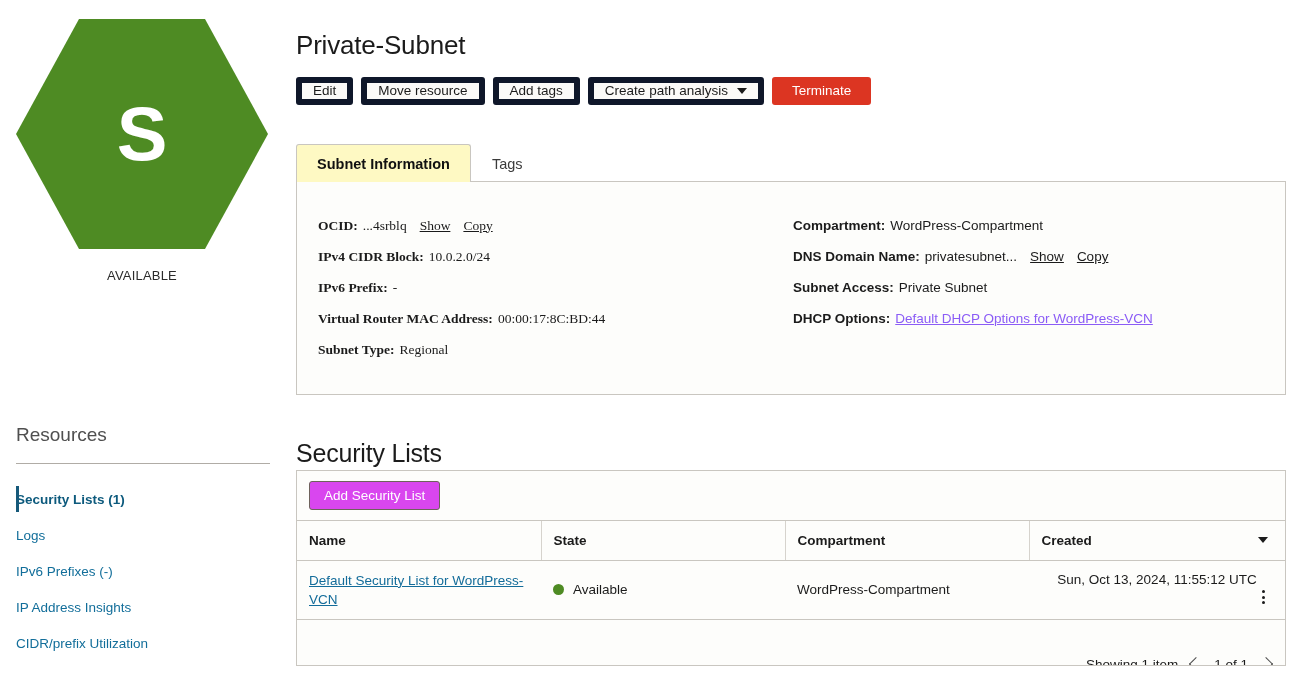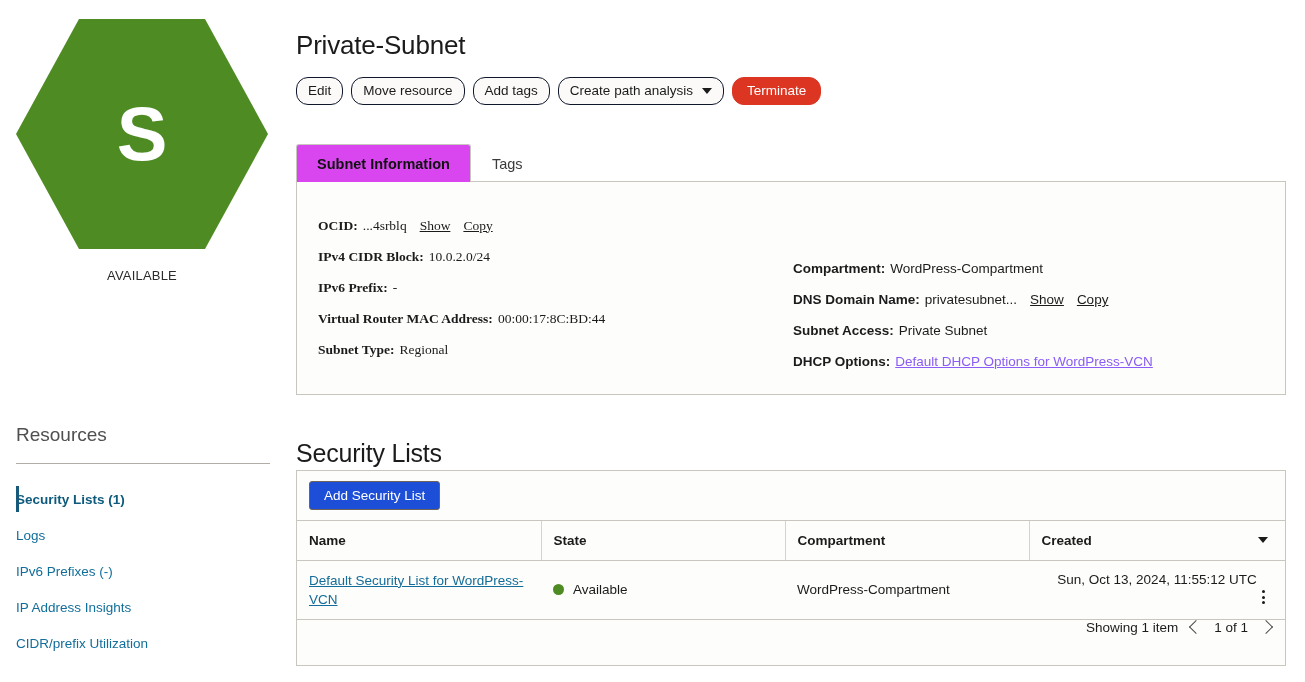--- a/index.html
+++ b/index.html
@@ -97,22 +97,22 @@
     letter-spacing: -0.2px;
   }
 
   
   #action-bar {
     position: absolute; left: 0; top: 77px;
     display: flex; align-items: center; gap: 8px;
   }
   .btn {
     height: 28px;
-    border: 1px solid #0f172a;
-    border-radius: 12px;
+    border: 6px solid #0f172a;
+    border-radius: 3px;
     background: #fbfaf8;
     color: #1b1b1b;
     font-size: 13.5px;
     font-family: "Liberation Sans", sans-serif;
     padding: 0 11px;
     display: inline-flex; align-items: center; gap: 9px;
     cursor: pointer;
     line-height: 1;
   }
   .btn.danger {
@@ -141,42 +141,42 @@
     display: flex; align-items: center;
     font-size: 14.5px;
     color: #3b3b3b;
     cursor: pointer;
     border: 1px solid transparent;
     border-bottom: none;
     position: relative;
     background: transparent;
   }
   .tab.active {
-    background: #d946ef;
+    background: #fef9c3;
     border-color: #c9c6c0;
     font-weight: bold;
     color: #111111;
     border-radius: 3px 3px 0 0;
     z-index: 3;
   }
   .tab.active::after {
     content: "";
     position: absolute; left: 0; right: 0; bottom: -1px;
     height: 1px; background: #fdfdfb;
   }
 
   #info-panel {
     position: absolute; left: 0; top: 181px;
     width: 990px; height: 214px;
     background: #fdfdfb;
     border: 1px solid #c9c6c0;
   }
   .info-col { position: absolute; top: 28px; }
   .info-col.left  { left: 21px; font-family: Liberation Serif, serif; }
-  .info-col.right { left: 496px; margin-top: 43px; }
+  .info-col.right { left: 496px; }
   .info-row {
     height: 31px;
     display: flex; align-items: center;
     font-size: 13.5px;
     color: #1b1b1b;
     white-space: nowrap;
   }
   .info-label { font-weight: bold; margin-right: 5px; }
   .info-value { color: #1b1b1b; }
   .mini-link {
@@ -208,21 +208,21 @@
     overflow: hidden;
   }
   #sec-toolbar {
     height: 50px;
     display: flex; align-items: center;
     padding-left: 12px;
     border-bottom: 1px solid #c9c6c0;
   }
   .btn-solid {
     height: 29px;
-    background: #1d4ed8;
+    background: #d946ef;
     border: 1px solid #6E625B;
     border-radius: 3px;
     color: #ffffff;
     font-size: 13.5px;
     font-family: "Liberation Sans", sans-serif;
     padding: 0 14px;
     display: inline-flex; align-items: center;
     cursor: pointer;
   }
 
@@ -279,21 +279,21 @@
     display: flex; flex-direction: column;
     align-items: center; justify-content: center;
     gap: 2.5px;
     cursor: pointer;
     margin-left: auto;
   }
   .kebab i { width: 3px; height: 3px; background: #1b1b1b; border-radius: 50%; display: block; }
 
   #sec-footer {
     height: 52px;
-    display: flex; align-items: flex-start; justify-content: flex-end;
+    display: flex; align-items: flex-end; justify-content: flex-end;
     padding-right: 14px;
     gap: 13px;
     font-size: 13.5px;
     color: #1b1b1b;
   }
   .page-nav { display: flex; align-items: center; gap: 13px; }
   .chev {
     width: 10px; height: 10px;
     border-top: 1.6px solid #4a4a4a;
     border-right: 1.6px solid #4a4a4a;

